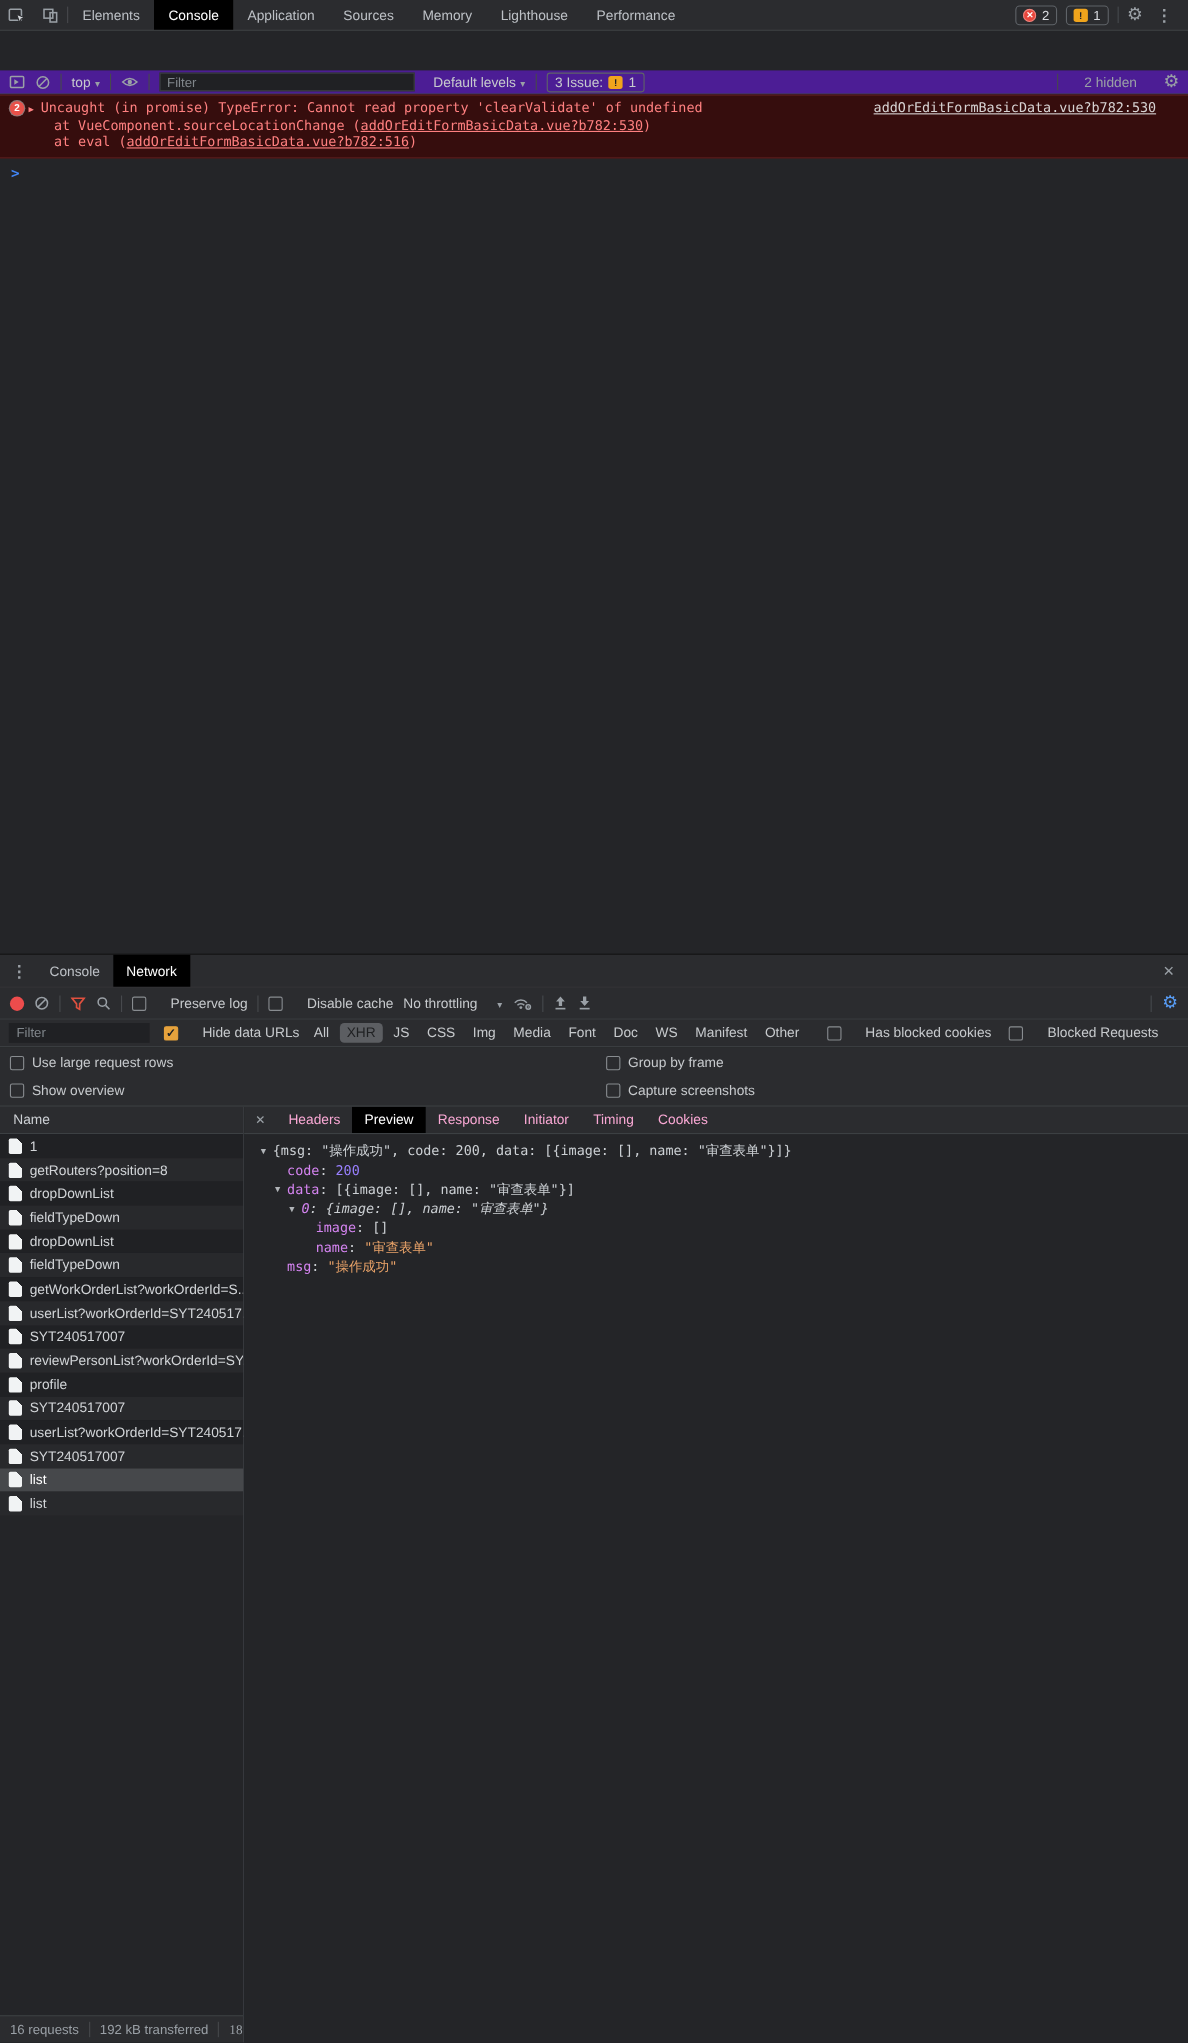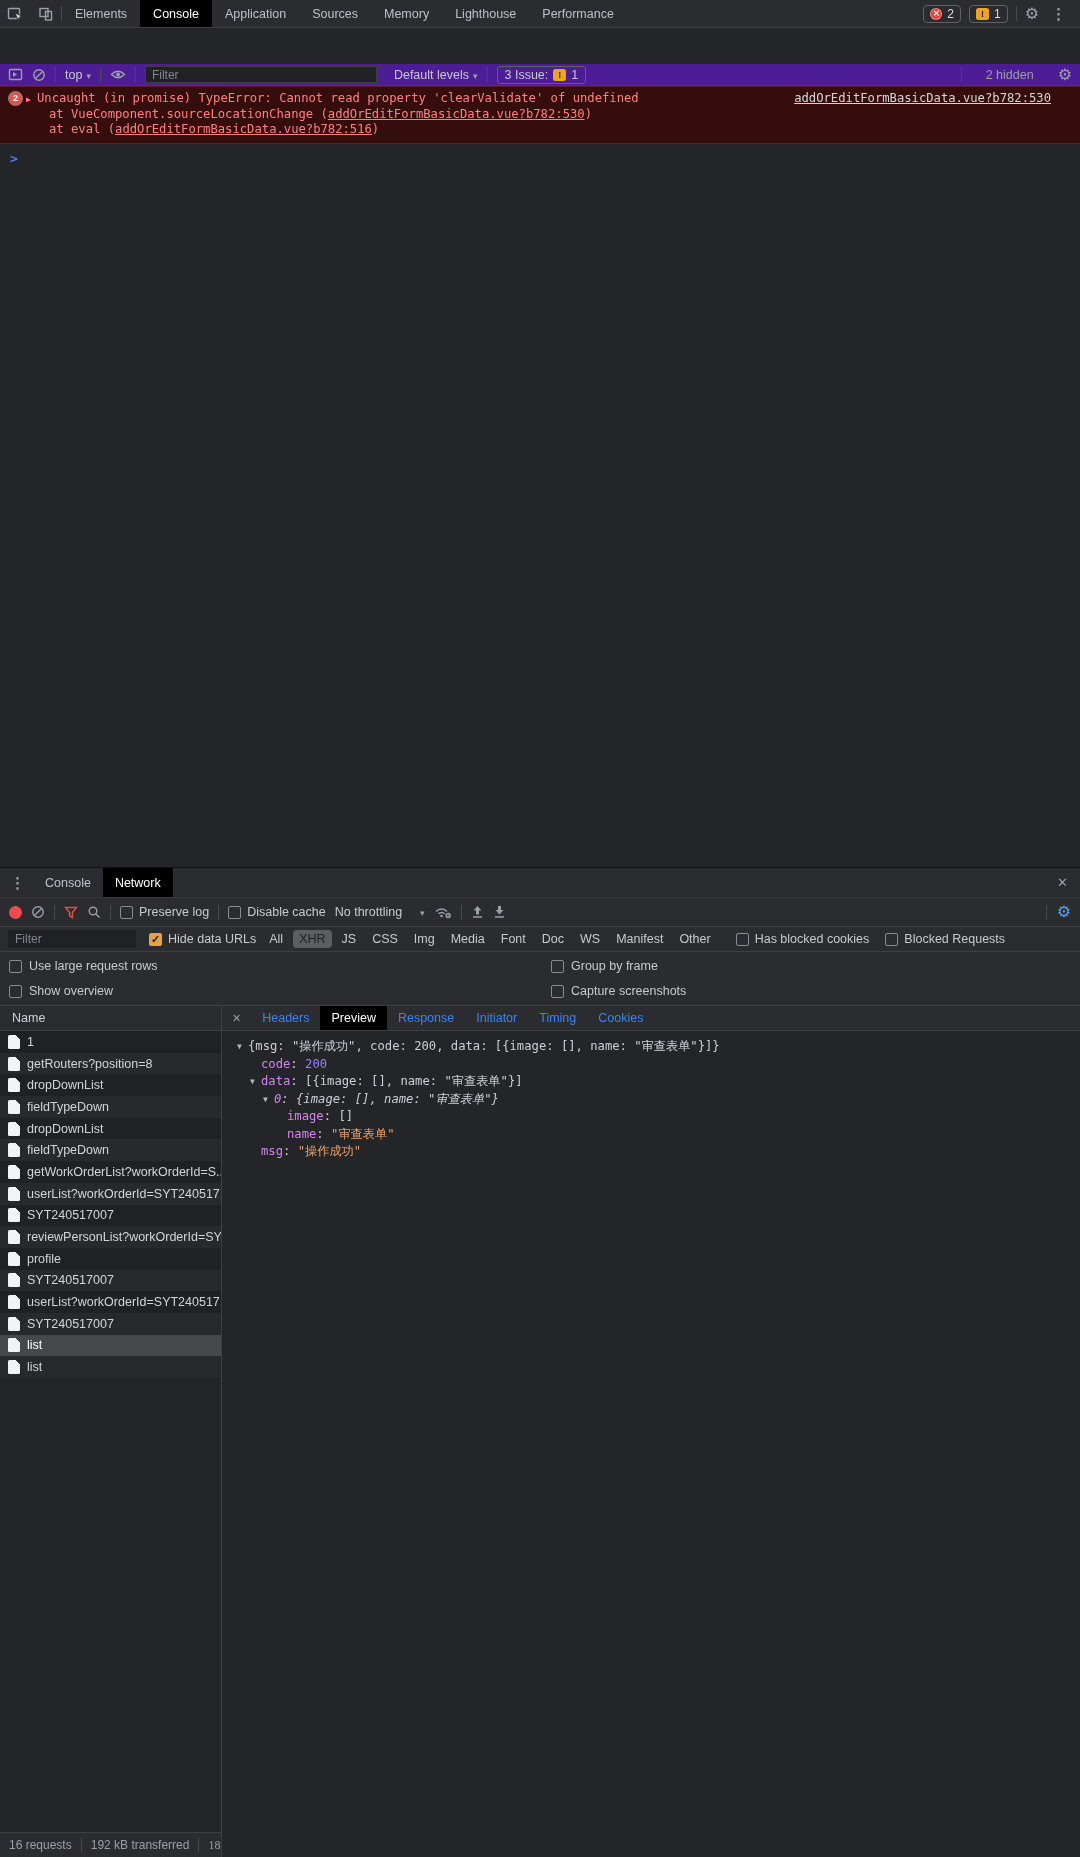--- a/index.html
+++ b/index.html
@@ -79,21 +79,21 @@
   .dt-close{ margin-left:auto; align-self:center; padding:0 12px; color:#9aa0a6; font-size:13px; }
 
   .net-toolbar{ height:29px; background:#2b2c2f; border-bottom:1px solid #3c4043;
     display:flex; align-items:center; gap:9px; padding:0 9px; }
   .rec-dot{ width:13px; height:13px; border-radius:50%; background:#ed4c4c; }
   .chk{ width:13px; height:13px; border:1px solid #888c90; border-radius:2px; flex:0 0 13px;
     display:inline-block; position:relative; background:transparent; }
   .chk.checked{ background:#e6a23c; border-color:#e6a23c; }
   .chk.checked::after{ content:"✓"; position:absolute; left:1px; top:-1px; color:#202124;
     font-size:11px; font-weight:bold; }
-  .chk-item{ display:flex; align-items:center; gap:6px; }
+  .chk-item{ display:flex; align-items:center; gap:22px; }
   .nt-right{ margin-left:auto; display:flex; align-items:center; }
   .gear-blue{ color:#589df6; }
 
   .net-filterbar{ height:25px; background:#2b2c2f; border-bottom:1px solid #3c4043;
     display:flex; align-items:center; gap:7px; padding:0 8px; }
   .net-filter-input{ width:128px; height:18px; background:#202124; border:none; outline:none;
     color:#d5d9dd; font-size:12px; padding:0 7px; font-family:"Liberation Sans",sans-serif; }
   .net-filter-input::placeholder{ color:#80868b; }
   .types{ display:flex; align-items:center; gap:4px; }
   .type{ padding:2px 6px; border-radius:4px; color:#c7cacd; }
@@ -119,21 +119,21 @@
   .left-fill{ flex:1; background:#242528; }
   .summary-bar{ height:25px; flex:0 0 25px; background:#2b2c2f; border-top:1px solid #3c4043;
     display:flex; align-items:center; overflow:hidden; color:#9aa0a6; font-size:12px; white-space:nowrap; }
   .sum-item{ padding:0 9px; border-right:1px solid #45484b; height:14px; line-height:14px; flex:0 0 auto; }
   .sum-item:last-child{ border-right:none;font-family:Liberation Serif, serif; }
 
   .net-right{ flex:1; display:flex; flex-direction:column; background:#242528; min-width:0; }
   .preview-tabs{ height:25px; flex:0 0 25px; background:#2b2c2f; border-bottom:1px solid #3c4043;
     display:flex; align-items:stretch; }
   .pt-close{ align-self:center; padding:0 10px; color:#9aa0a6; font-size:11px; }
-  .ptab{ display:flex; align-items:center; padding:0 11px; color:#3b82f6; }
+  .ptab{ display:flex; align-items:center; padding:0 11px; color:#f9a8d4; }
   .ptab.active{ background:#000; color:#fff; }
 
   .json-tree{ padding-top:7px; font-family:"DejaVu Sans Mono",monospace; font-size:12.2px;
     line-height:17.5px; color:#ccd0d4; }
   .tline{ white-space:nowrap; }
   .tw{ display:inline-block; width:11px; margin-left:-11px; font-size:8px; color:#b0b4b8;
     vertical-align:1px; }
   .seg-key{ color:#d484f0; }
   .seg-number{ color:#9980ff; }
   .seg-string{ color:#e8a268; }

